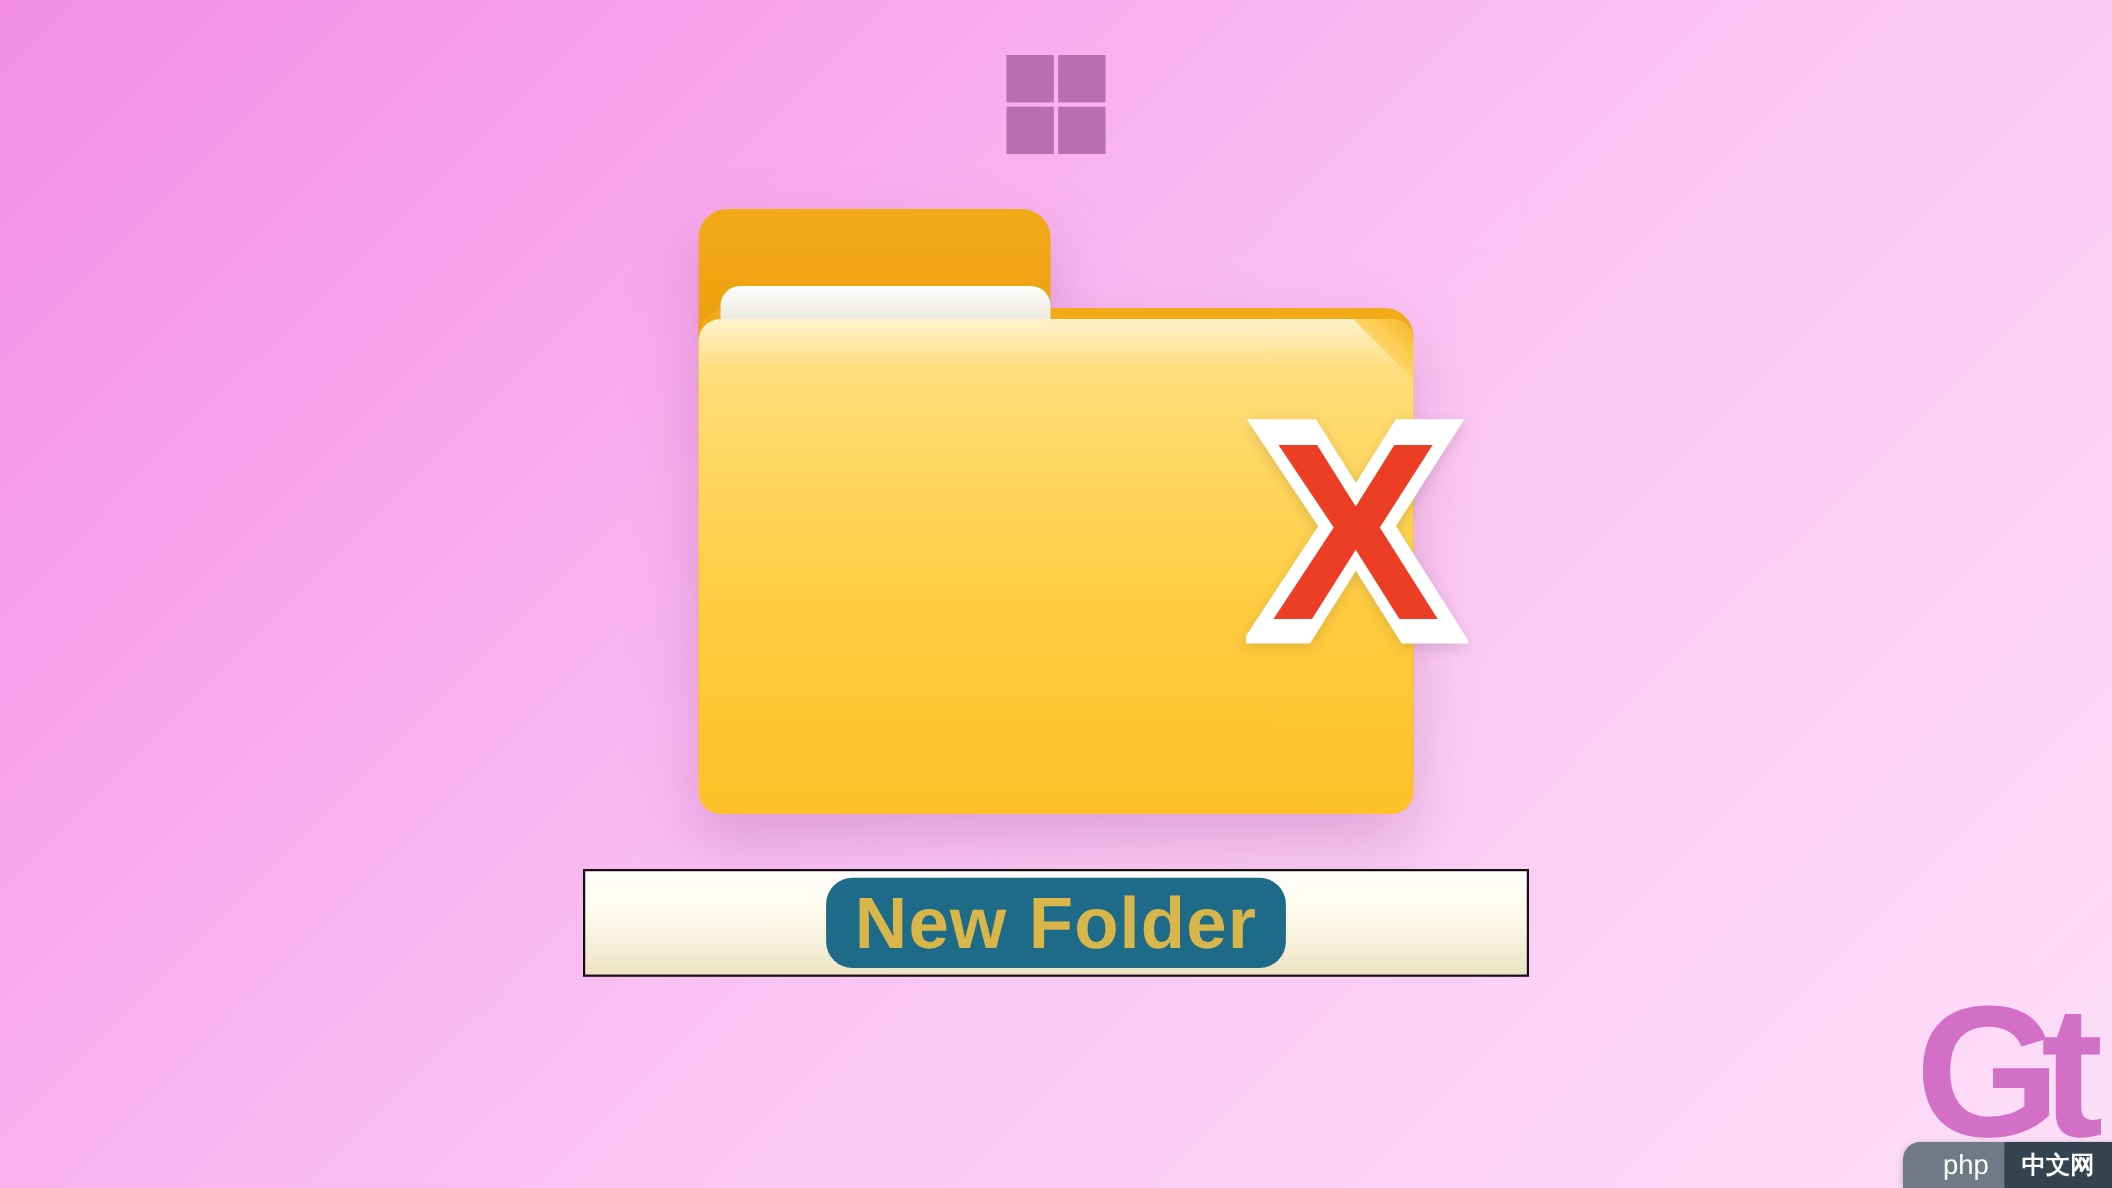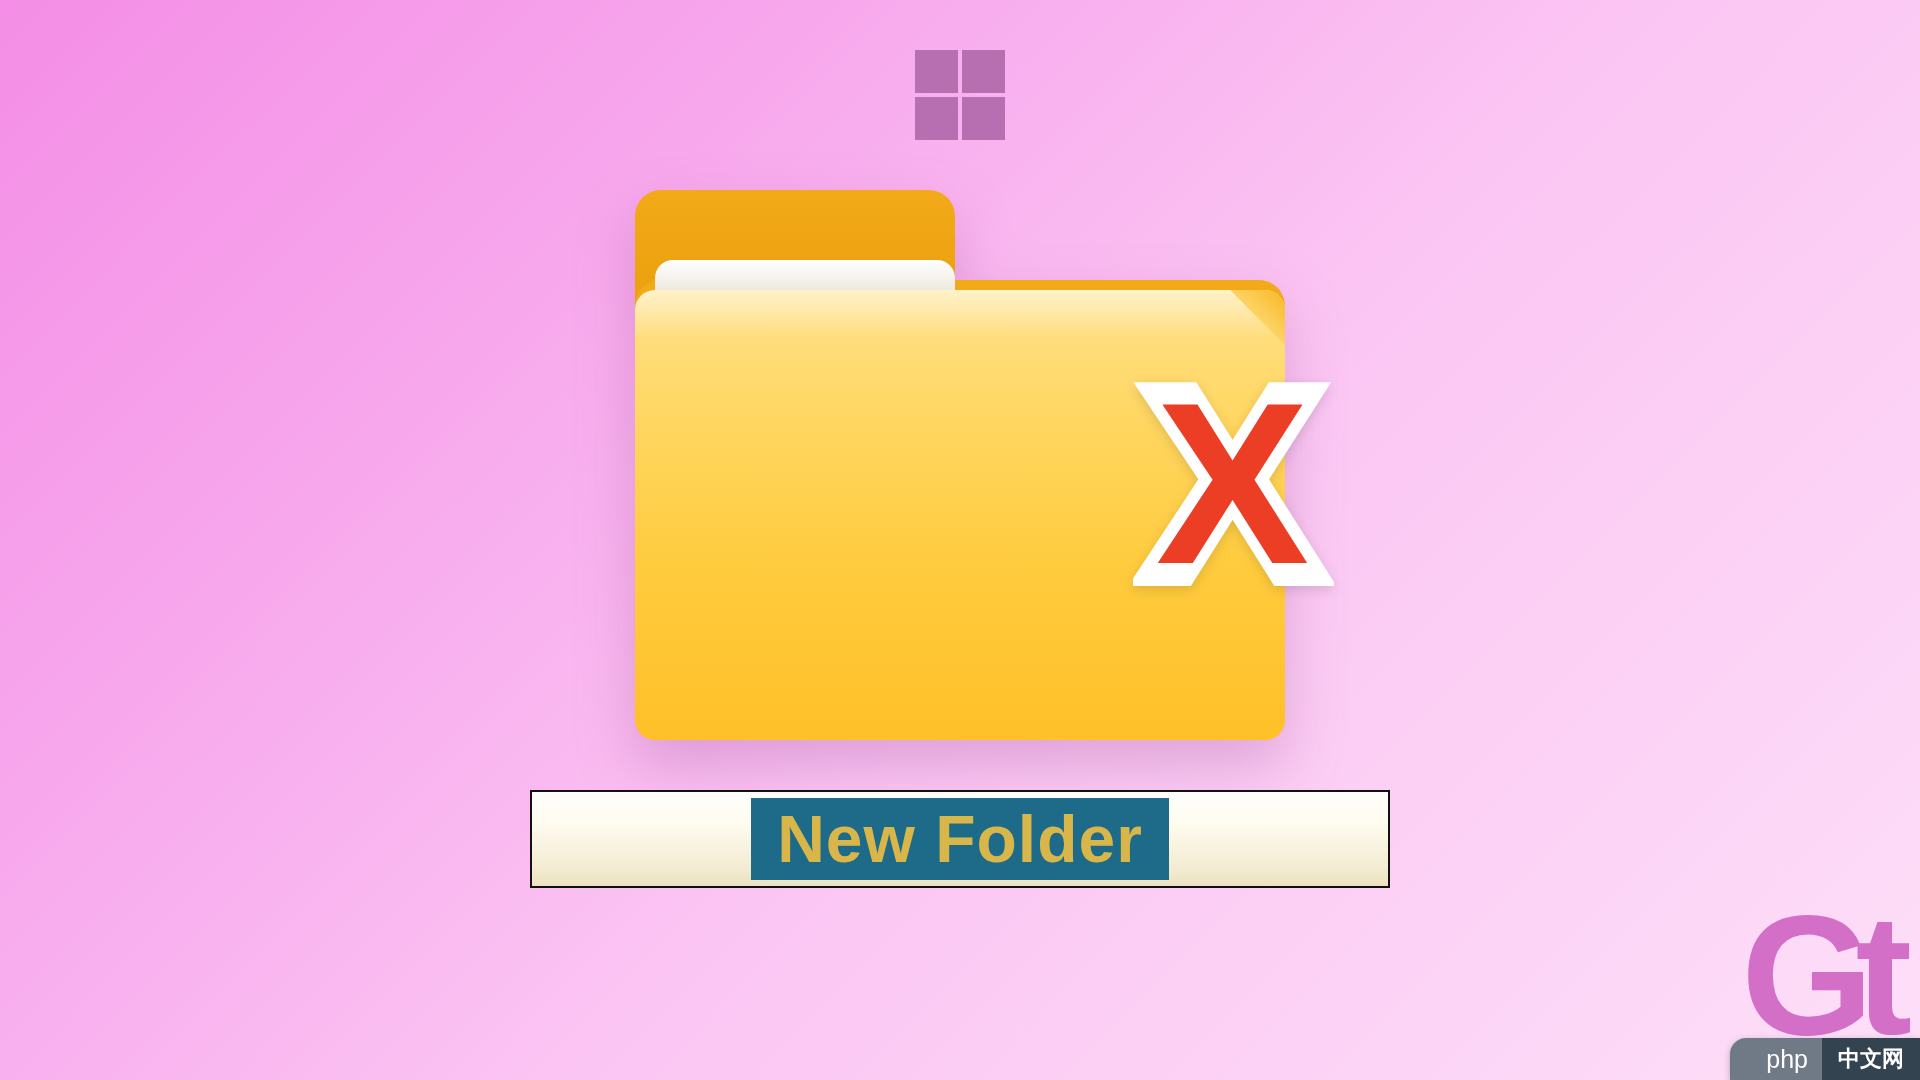--- a/index.html
+++ b/index.html
@@ -158,20 +158,21 @@
     align-items: center;
     justify-content: center;
     z-index: 8;
   }
   .rename-sel {
     background: #1e6b89;
     padding: 2px 26px;
     display: inline-flex;
     align-items: center;
     height: 82px;
+    border-radius: 24px;
   }
   .rename-sel span {
     color: #d8b64a;
     font-family: "Segoe UI", Arial, sans-serif;
     font-weight: 700;
     font-size: 66px;
     letter-spacing: 1px;
     white-space: nowrap;
   }
 

